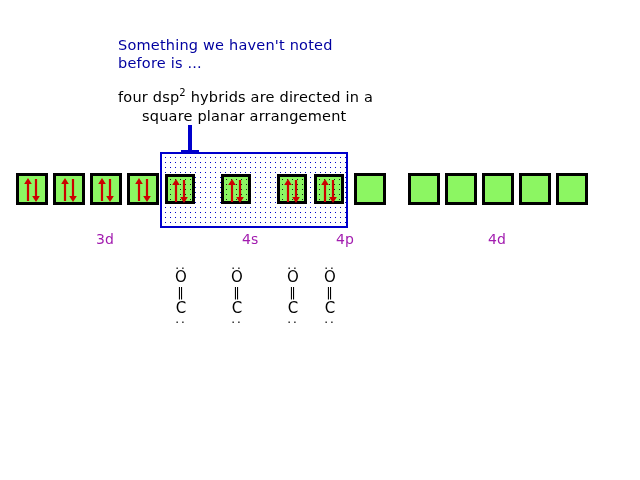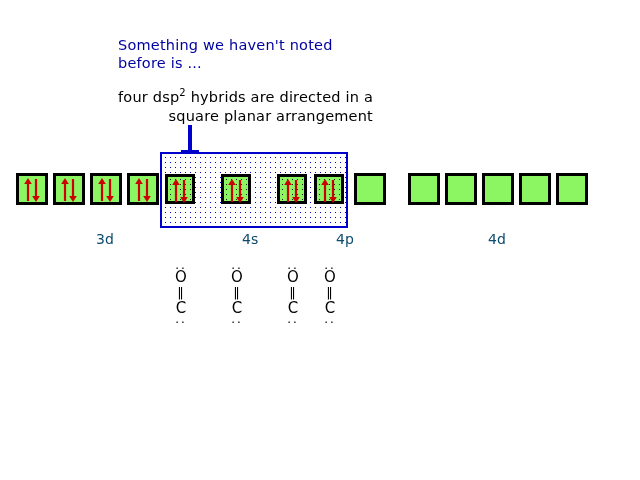--- a/index.html
+++ b/index.html
@@ -28,23 +28,22 @@
     letter-spacing: 0.2px;
   }
   .note-black {
     position: absolute;
     left: 118px;
     top: 88px;
     color: #000000;
     font-size: 14.5px;
     line-height: 19px;
     letter-spacing: 0.2px;
-    text-align: right;
-  }
-  .note-black .line2 { display: block; }
+  }
+  .note-black .line2 { display: block; margin-left: 24px; }
   .sup {
     font-size: 10px;
     vertical-align: super;
     line-height: 0;
   }
 
   
   .hybrid-region {
     position: absolute;
     left: 160px;
@@ -99,21 +98,21 @@
   
   .pair {
     position: absolute;
     left: 0; top: 0; right: 0; bottom: 0;
   }
   .pair svg { display: block; margin: 0 auto; }
 
   
   .sublabel {
     position: absolute;
-    color: #0c4a6e;
+    color: #a21caf;
     font-size: 14px;
     font-family: "DejaVu Sans", sans-serif;
   }
 
   
   .co {
     position: absolute;
     text-align: center;
     color: #000000;
     font-size: 13px;

